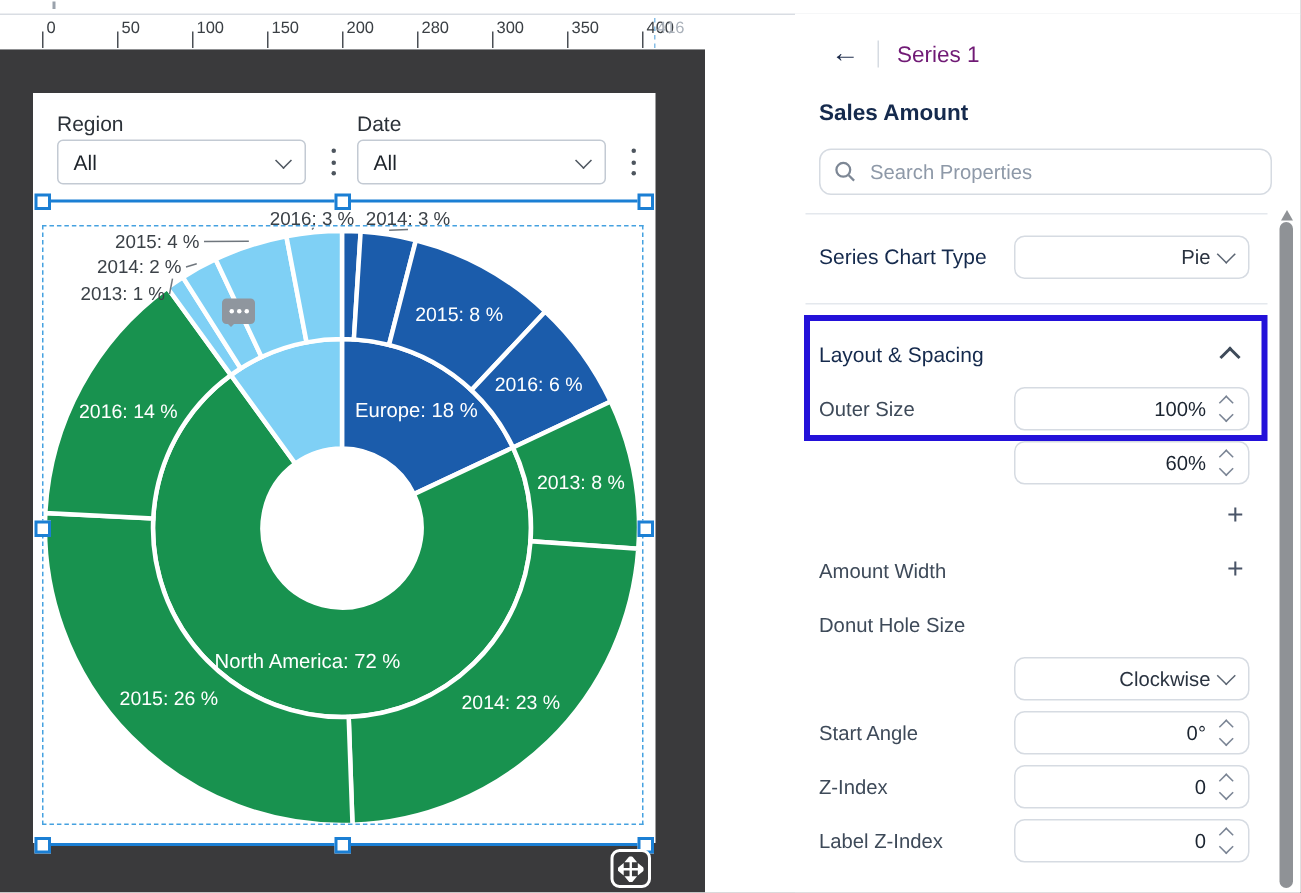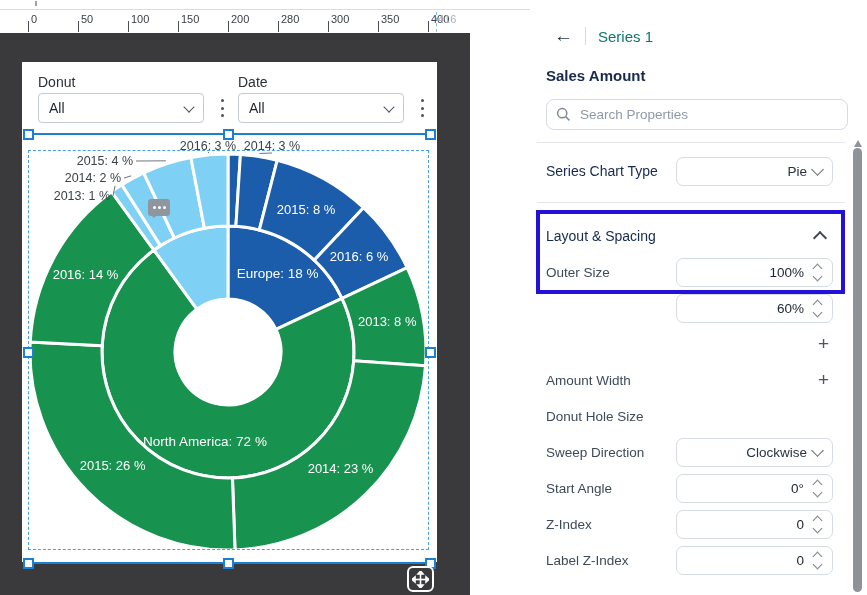--- a/index.html
+++ b/index.html
@@ -39,21 +39,21 @@
   .comment{position:absolute;width:22px;height:17px;background:#8f969e;border-radius:3px;
            display:flex;align-items:center;justify-content:center;gap:2px;}
   .comment:after{content:"";position:absolute;left:3px;bottom:-5px;border:3px solid transparent;border-top-color:#8f969e;}
   .comment i{width:3px;height:3px;background:#fff;border-radius:50%;}
 
   
   .panel{left:530px;top:9px;width:337px;height:586px;background:#fff;}
   .phead{position:absolute;left:24px;top:17px;display:flex;align-items:center;gap:12px;}
   .backarrow{font-size:19px;color:#1c2b4a;cursor:pointer;line-height:20px;}
   .pheaddiv{width:1px;height:18px;background:#d6dbe2;}
-  .ptitle{font-size:15px;color:#0f766e;}
+  .ptitle{font-size:15px;color:#701a75;}
   .psub{position:absolute;left:16px;top:58px;font-size:15px;font-weight:bold;color:#152a4d;}
   .psearch{position:absolute;left:16px;top:90px;width:302px;height:31px;border:1px solid #d6dbe2;
            border-radius:8px;box-sizing:border-box;display:flex;align-items:center;padding:12px 9px;gap:7px;background:#fff;}
   .psearch input{border:none;outline:none;flex:1;font-size:13.5px;color:#333;
                  font-family:"Liberation Sans",sans-serif;background:transparent;}
   .psearch input::placeholder{color:#8e99a8;}
   .pdivider{position:absolute;left:7px;width:308px;height:1px;background:#e4e8ed;}
   .hlbox{position:absolute;left:6px;top:201px;width:309px;height:84px;border:4px solid #2311d9;box-sizing:border-box;}
   .prow{position:absolute;left:0;width:322px;height:29px;}
   .plabel{position:absolute;left:16px;top:0;line-height:29px;font-size:13.5px;color:#3e4a59;}
@@ -106,21 +106,21 @@
       <div class="ticklabel" style="left:381px">350</div>
       <div class="tick" style="left:428px"></div>
       <div class="ticklabel" style="left:431px">400</div>
       <div class="cursorguide" style="left:436px"></div>
       <div class="cursorlabel" style="left:438px">416</div>
     </div>
 
   <div class="abs canvas">
     <div class="abs widget" style="left:22px;top:29px;">
       <div id="filters">
-          <div class="flabel" style="left:16px;top:12px">Donut</div>
+          <div class="flabel" style="left:16px;top:12px">Region</div>
           <div class="fselect" style="left:16px;top:31px">
             <span>All</span>
             <i class="chev"></i>
           </div>
           <div class="kebab" style="left:193px;top:37px">
             <i></i>
             <i></i>
             <i></i>
           </div>
           <div class="flabel" style="left:216px;top:12px">Date</div>
@@ -257,21 +257,20 @@
           <span class="plus">+</span>
         </div>
         <div class="prow" style="top:357px">
           <span class="plabel">Amount Width</span>
           <span class="plus">+</span>
         </div>
         <div class="prow" style="top:393px">
           <span class="plabel">Donut Hole Size</span>
         </div>
         <div class="prow" style="top:429px">
-          <span class="plabel">Sweep Direction</span>
           <div class="ctrl sel">
             <span class="val">Clockwise</span>
             <i class="selchev"></i>
           </div>
         </div>
         <div class="prow" style="top:465px">
           <span class="plabel">Start Angle</span>
           <div class="ctrl">
             <span class="val">0°</span>
             <span class="spin">

